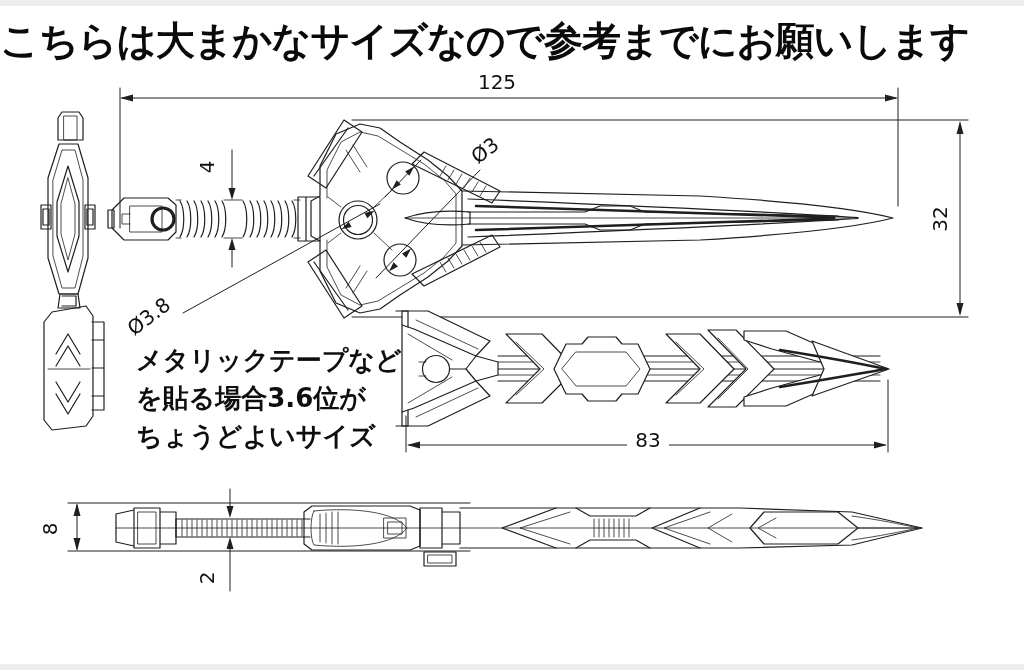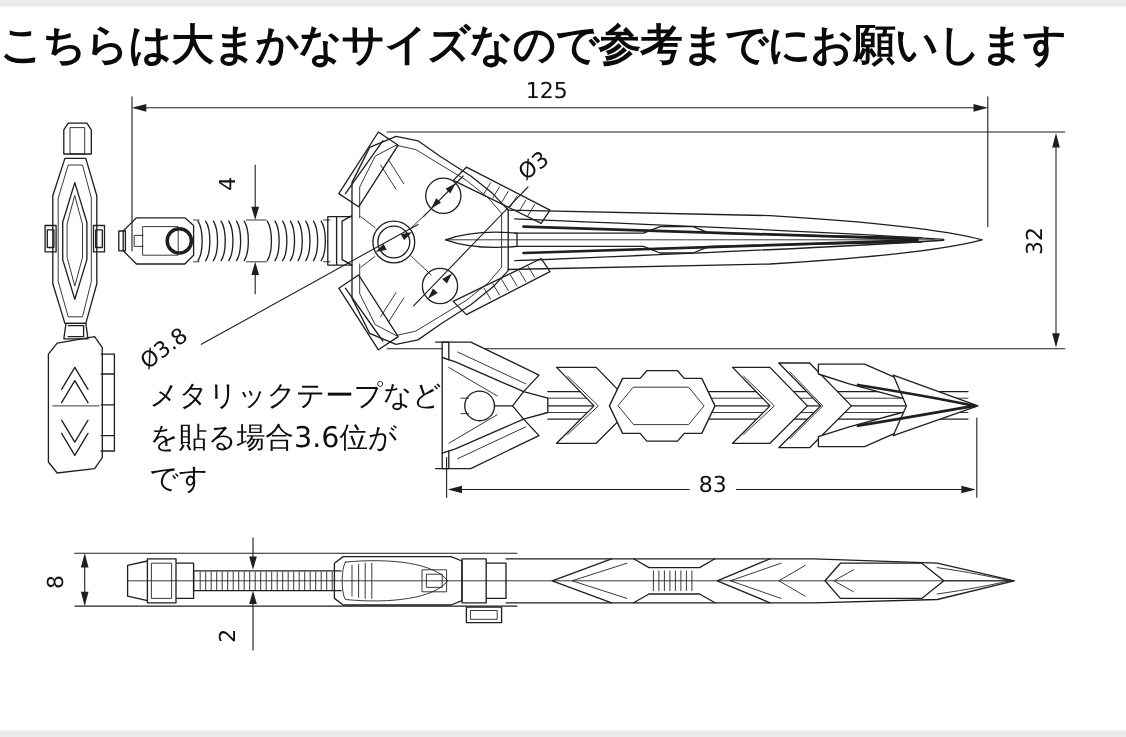--- a/index.html
+++ b/index.html
@@ -11,21 +11,21 @@
   }
   .edge-bar{position:absolute;left:0;width:1024px;height:6px;background:var(--edge);}
   .edge-bar.top{top:0;} .edge-bar.bottom{bottom:0;}
   .title{
     position:absolute;top:14px;left:0;width:960px;text-align:center;
     font-family:"DejaVu Serif","Liberation Serif",serif;
     font-weight:700;font-size:39px;letter-spacing:-1px;color:#0a0a0a;white-space:nowrap;
   }
   .note{
     position:absolute;left:136px;top:341px;
-    font-size:26px;line-height:38px;font-weight:400;color:#0e0e0e;white-space:nowrap;
+    font-size:26px;line-height:38px;font-weight:700;color:#0e0e0e;white-space:nowrap;
   }
   svg{position:absolute;left:0;top:0;}
   path,line,circle,rect.sh,polygon.sh,polyline{
     fill:none;stroke:var(--line);stroke-width:1.2;stroke-linejoin:round;stroke-linecap:round;
   }
   .thin{stroke-width:0.8;}
   .thick{stroke-width:2.5;}
   .heavy{stroke-width:3.2;}
   .wfill{fill:#ffffff;}
   .arrow{fill:var(--line);stroke:none;}
@@ -40,21 +40,21 @@
 <body>
 
 <div class="edge-bar top"></div>
 <div class="edge-bar bottom"></div>
 
 <div class="title">こちらは大まかなサイズなので参考までにお願いします</div>
 
 <div class="note">
   <div>メタリックテープなど</div>
   <div>を貼る場合3.6位が</div>
-  <div>です</div>
+  <div>ちょうどよいサイズ</div>
 </div>
 
 <svg width="1024" height="670" viewBox="0 0 1024 670">
 
   <g>
     <path d="M58,118 L62,112 L79,112 L83,118 L83,140 L58,140 Z"></path>
     <path class="thin" d="M64,116 h13 v24 h-13 Z"></path>
     <path d="M48,178 L59,144 L78,144 L88,178 L88,258 L78,294 L59,294 L48,258 Z"></path>
     <path class="thin" d="M53,180 L62,150 L75,150 L83,180 L83,256 L75,288 L62,288 L53,256 Z"></path>
     <path d="M68,166 L79,202 L79,236 L68,272 L57,236 L57,202 Z"></path>

